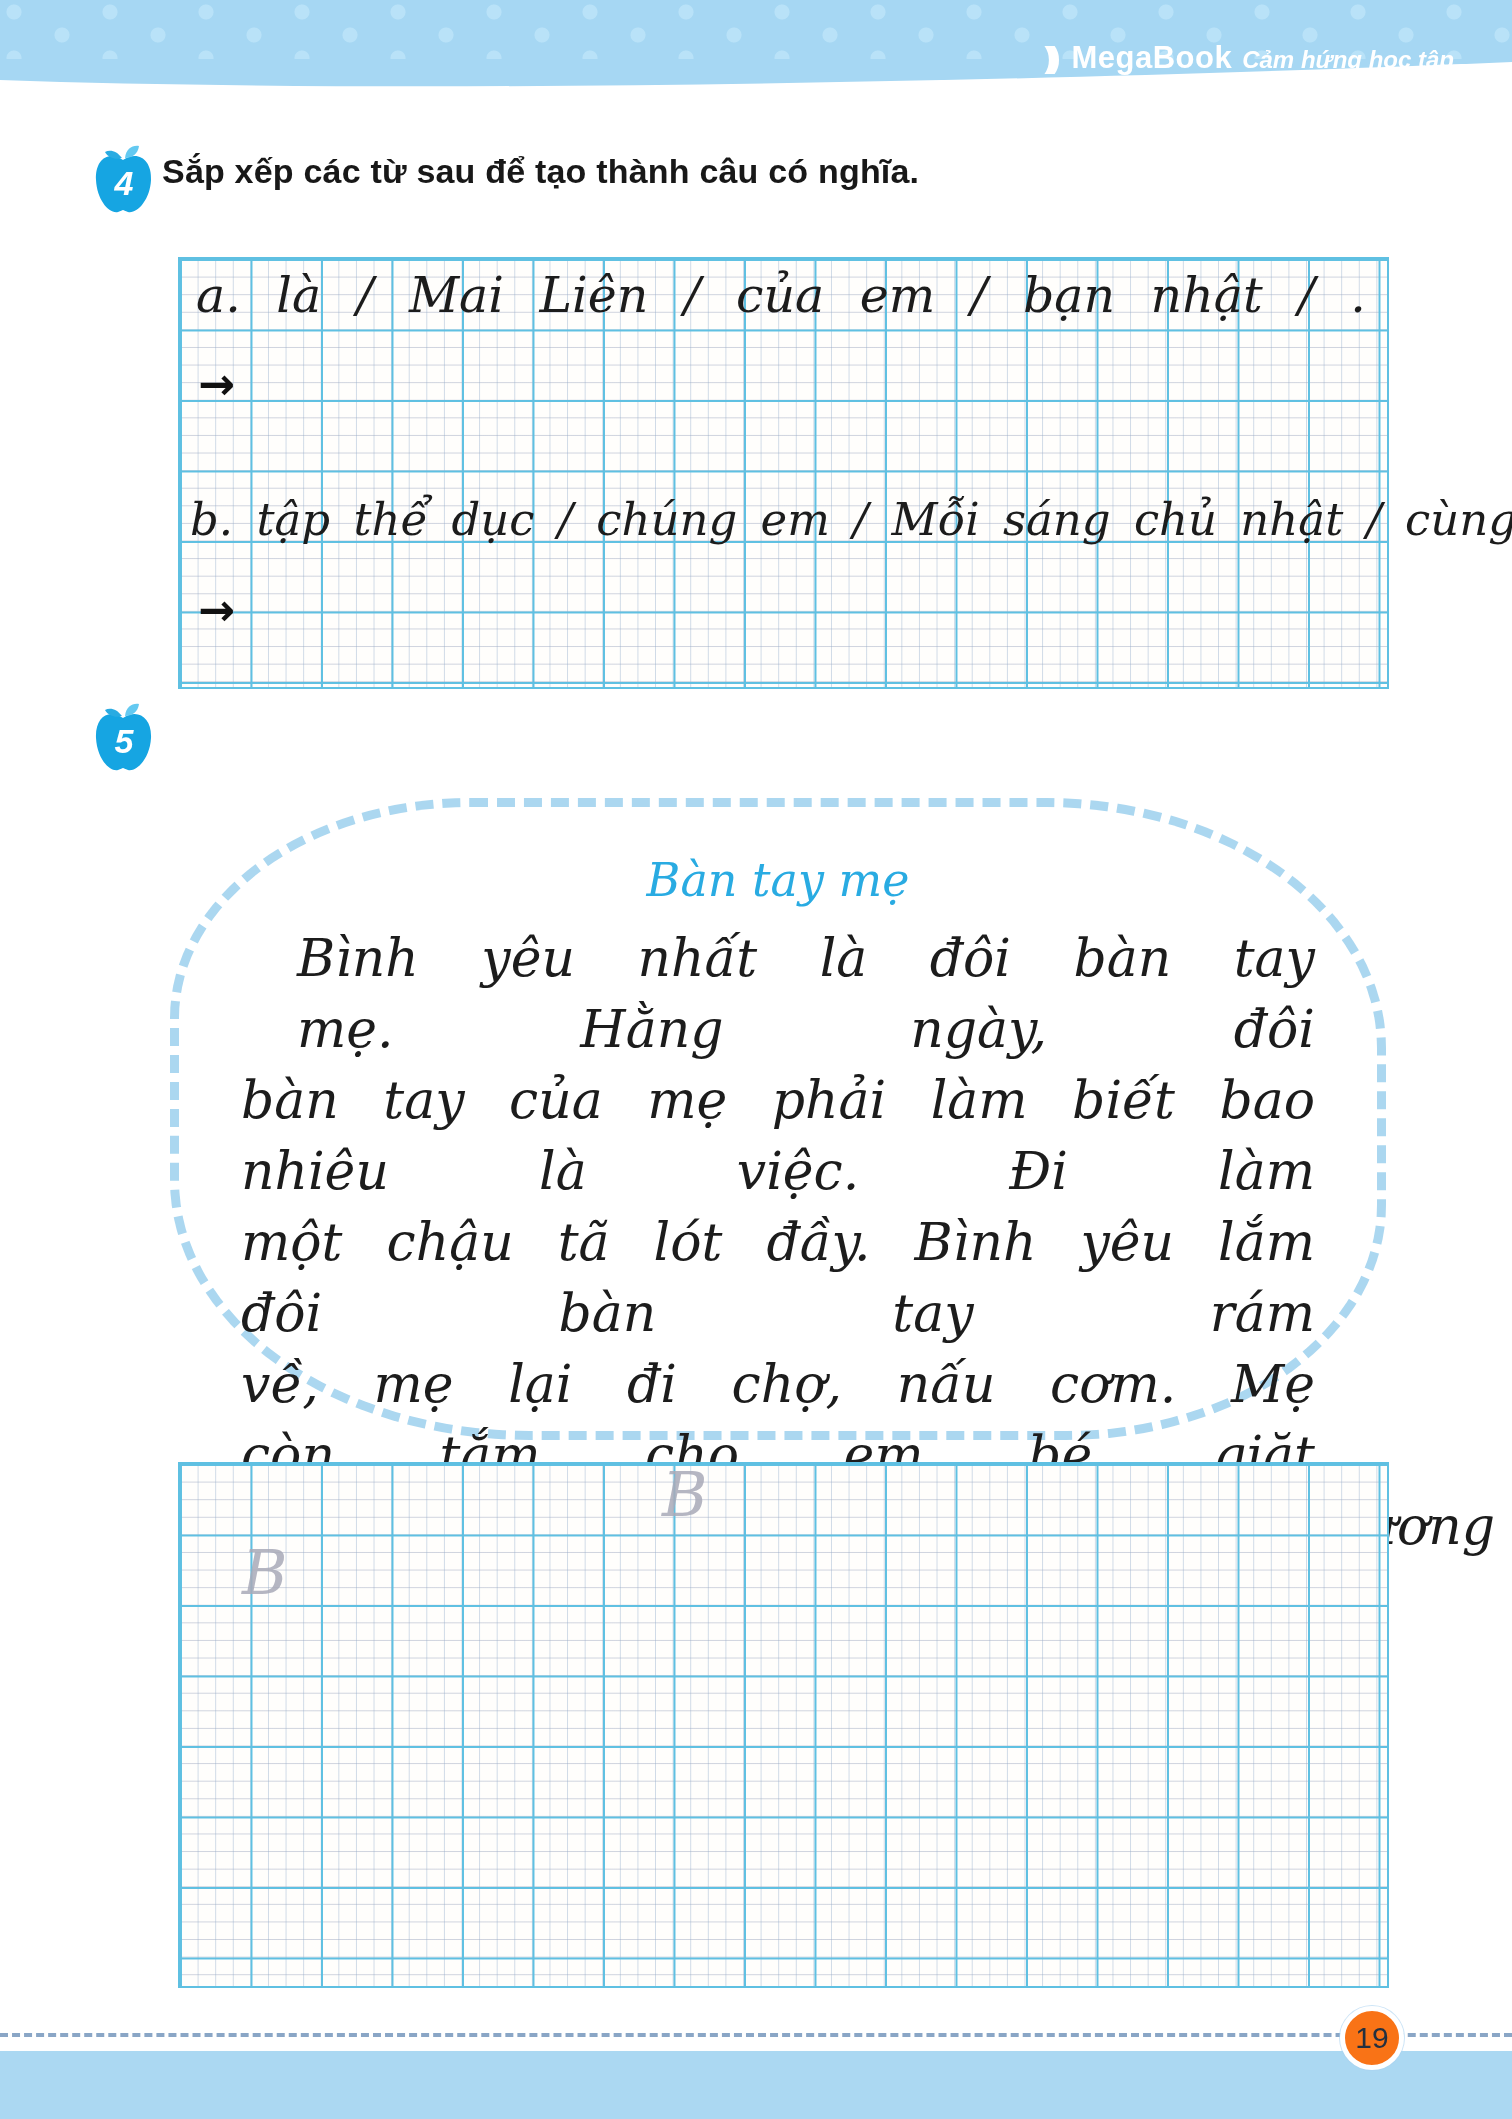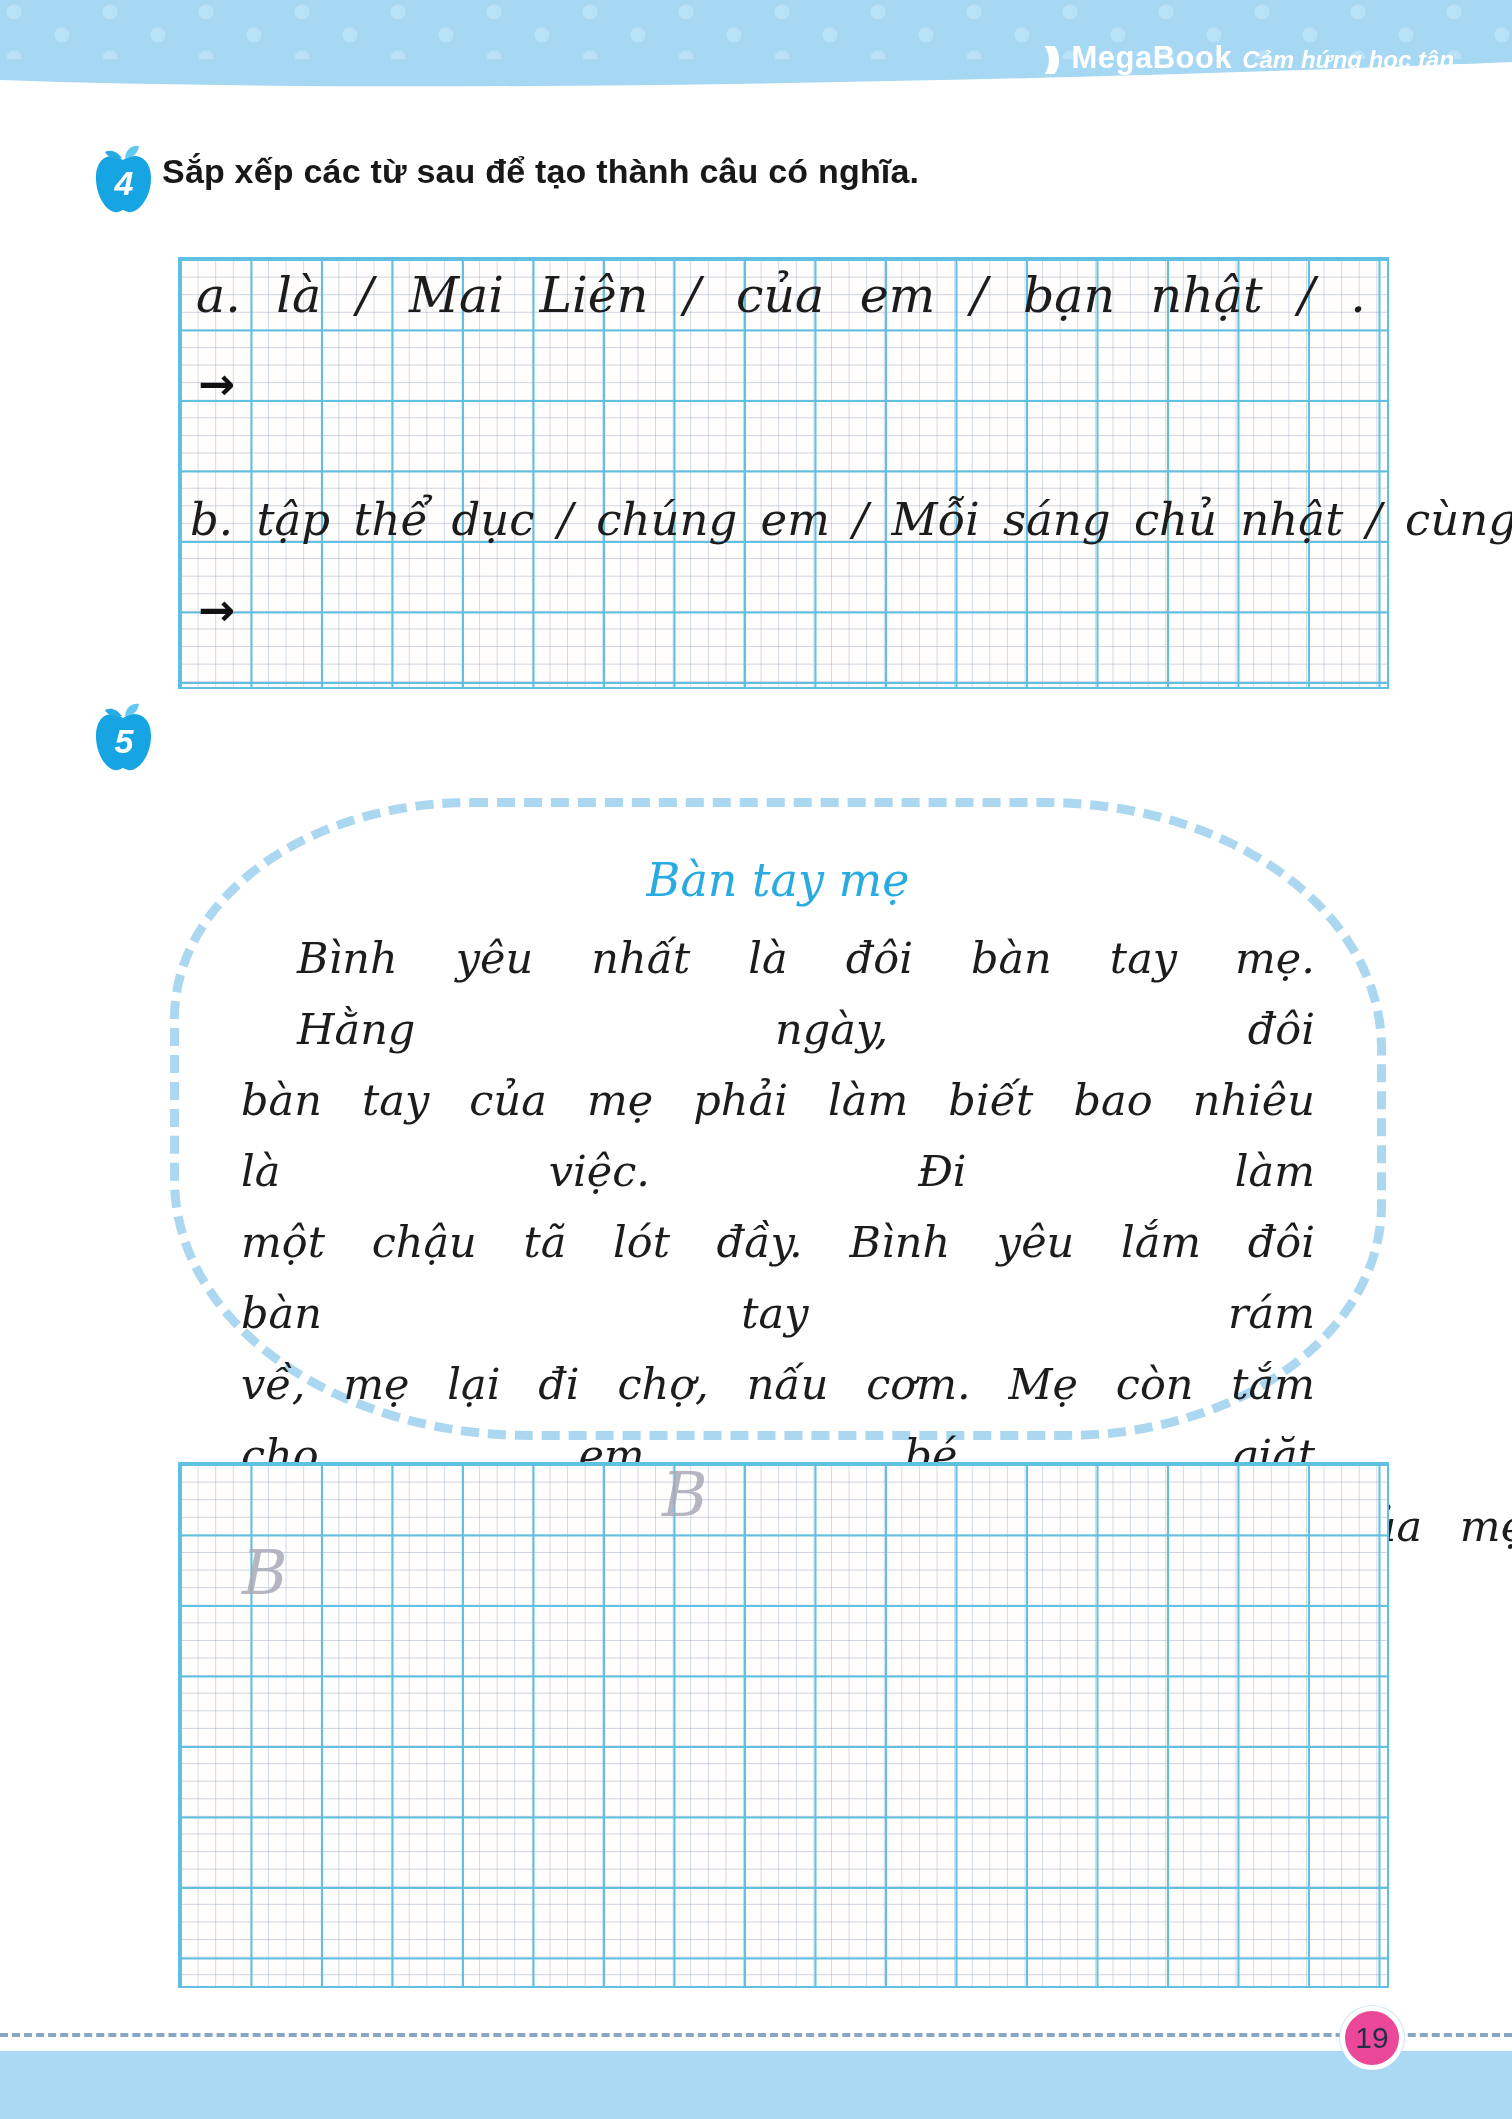--- a/index.html
+++ b/index.html
@@ -65,35 +65,35 @@
     border:9px dashed #abd7f0;
     border-radius:300px 340px 320px 360px / 220px 250px 235px 260px;
     background:#ffffff; padding:46px 62px 0 62px;
   }
   .blob-title {
     text-align:center; font-family:"DejaVu Serif", serif; font-style:italic;
     font-size:46px; color:#29abe2; margin-bottom:16px;
   }
   .passage-line {
     font-family:"DejaVu Serif", serif; font-style:italic; color:#1c1c1c;
-    font-size:43px; line-height:71px; word-spacing:24px; white-space:nowrap;
+    font-size:52px; line-height:71px; word-spacing:24px; white-space:nowrap;
   }
   .pl-justify { text-align:justify; text-align-last:justify; white-space:normal; }
   .pl-indent { padding-left:56px; }
   .attribution {
     font-family:"DejaVu Serif", serif; font-style:italic; color:#1c1c1c;
     font-size:43px; line-height:70px; text-align:center; padding-right:70px; word-spacing:10px;
   }
 
   
   .footer-dashes { position:absolute; left:0; top:2033px; width:1512px; border-top:4px dashed #8aa6c6; }
   .footer-band { position:absolute; left:0; top:2051px; width:1512px; height:68px; background:#abd8f2; }
   .page-circle {
     position:absolute; left:1340px; top:2006px; width:64px; height:64px;
-    background:#ec4899; border:5px solid #ffffff; border-radius:50%;
+    background:#f97316; border:5px solid #ffffff; border-radius:50%;
     display:flex; align-items:center; justify-content:center;
     font-size:30px; color:#24303f; z-index:3;
     box-shadow:0 0 0 1px rgba(170,210,240,0.6);
   }
 </style>
 </head>
 <body>
 
 <div class="page">
 

